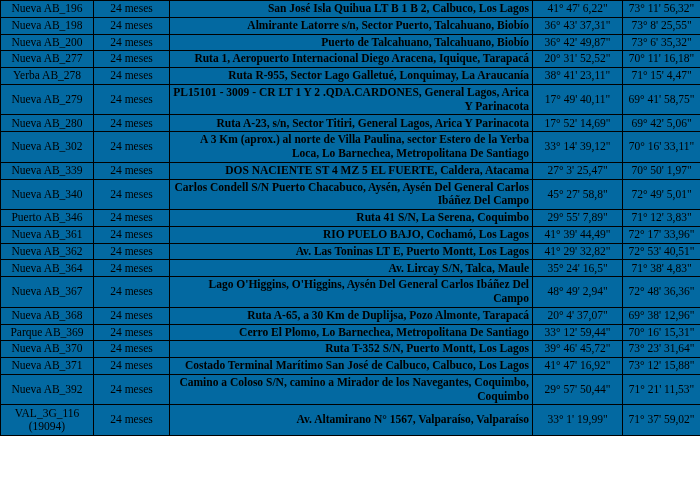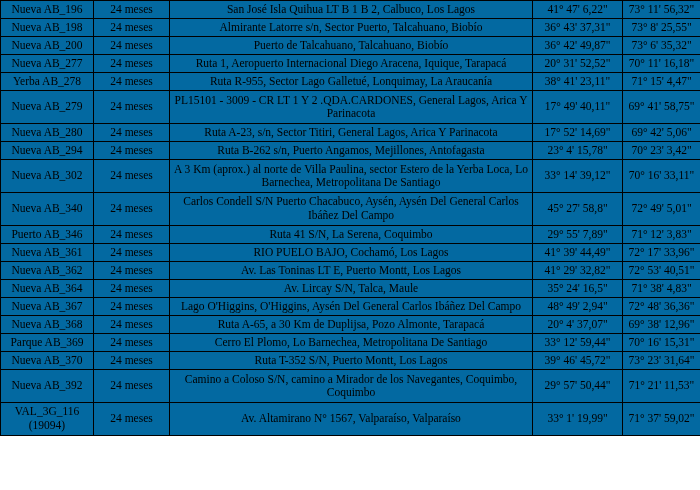--- a/index.html
+++ b/index.html
@@ -22,21 +22,21 @@
     font-family: "Liberation Serif", serif;
     font-size: 11.5px;
     line-height: 1.18;
     color: #000000;
     padding: 1px 3px;
     vertical-align: middle;
     overflow: hidden;
     word-wrap: break-word;
   }
   .c-center { text-align: center; }
-  .c-left   { text-align: center; padding-left: 4px; }
+  .c-left   { text-align: right; padding-left: 4px; font-weight: bold; }
   col.w-station  { width: 93px; }
   col.w-duration { width: 76px; }
   col.w-address  { width: 363px; }
   col.w-lat      { width: 90px; }
   col.w-lon      { width: 78px; }
 </style>
 </head>
 <body>
 
 <table class="stations">
@@ -91,34 +91,34 @@
     <td class="c-center">69° 41' 58,75"</td>
   </tr>
       <tr>
     <td class="c-center">Nueva AB_280</td>
     <td class="c-center">24 meses</td>
     <td class="c-left">Ruta A-23, s/n, Sector Titiri, General Lagos, Arica Y Parinacota</td>
     <td class="c-center">17° 52' 14,69"</td>
     <td class="c-center">69° 42' 5,06"</td>
   </tr>
       <tr>
-    <td class="c-center">Nueva AB_294</td>
-    <td class="c-center">24 meses</td>
-    <td class="c-left">Ruta B-262 s/n, Puerto Angamos, Mejillones, Antofagasta</td>
-    <td class="c-center">23° 4' 15,78"</td>
-    <td class="c-center">70° 23' 3,42"</td>
-  </tr>
-      <tr>
     <td class="c-center">Nueva AB_302</td>
     <td class="c-center">24 meses</td>
     <td class="c-left">A 3 Km (aprox.) al norte de Villa Paulina, sector Estero de la Yerba Loca, Lo Barnechea, Metropolitana De Santiago</td>
     <td class="c-center">33° 14' 39,12"</td>
     <td class="c-center">70° 16' 33,11"</td>
   </tr>
       <tr>
+    <td class="c-center">Nueva AB_339</td>
+    <td class="c-center">24 meses</td>
+    <td class="c-left">DOS NACIENTE ST 4 MZ 5 EL FUERTE, Caldera, Atacama</td>
+    <td class="c-center">27° 3' 25,47"</td>
+    <td class="c-center">70° 50' 1,97"</td>
+  </tr>
+      <tr>
     <td class="c-center">Nueva AB_340</td>
     <td class="c-center">24 meses</td>
     <td class="c-left">Carlos Condell S/N Puerto Chacabuco, Aysén, Aysén Del General Carlos Ibáñez Del Campo</td>
     <td class="c-center">45° 27' 58,8"</td>
     <td class="c-center">72° 49' 5,01"</td>
   </tr>
       <tr>
     <td class="c-center">Puerto AB_346</td>
     <td class="c-center">24 meses</td>
     <td class="c-left">Ruta 41 S/N, La Serena, Coquimbo</td>
@@ -166,20 +166,27 @@
     <td class="c-left">Cerro El Plomo, Lo Barnechea, Metropolitana De Santiago</td>
     <td class="c-center">33° 12' 59,44"</td>
     <td class="c-center">70° 16' 15,31"</td>
   </tr>
       <tr>
     <td class="c-center">Nueva AB_370</td>
     <td class="c-center">24 meses</td>
     <td class="c-left">Ruta T-352 S/N, Puerto Montt, Los Lagos</td>
     <td class="c-center">39° 46' 45,72"</td>
     <td class="c-center">73° 23' 31,64"</td>
+  </tr>
+      <tr>
+    <td class="c-center">Nueva AB_371</td>
+    <td class="c-center">24 meses</td>
+    <td class="c-left">Costado Terminal Marítimo San José de Calbuco, Calbuco, Los Lagos</td>
+    <td class="c-center">41° 47' 16,92"</td>
+    <td class="c-center">73° 12' 15,88"</td>
   </tr>
       <tr>
     <td class="c-center">Nueva AB_392</td>
     <td class="c-center">24 meses</td>
     <td class="c-left">Camino a Coloso S/N, camino a Mirador de los Navegantes, Coquimbo, Coquimbo</td>
     <td class="c-center">29° 57' 50,44"</td>
     <td class="c-center">71° 21' 11,53"</td>
   </tr>
       <tr>
     <td class="c-center">VAL_3G_116 (19094)</td>

